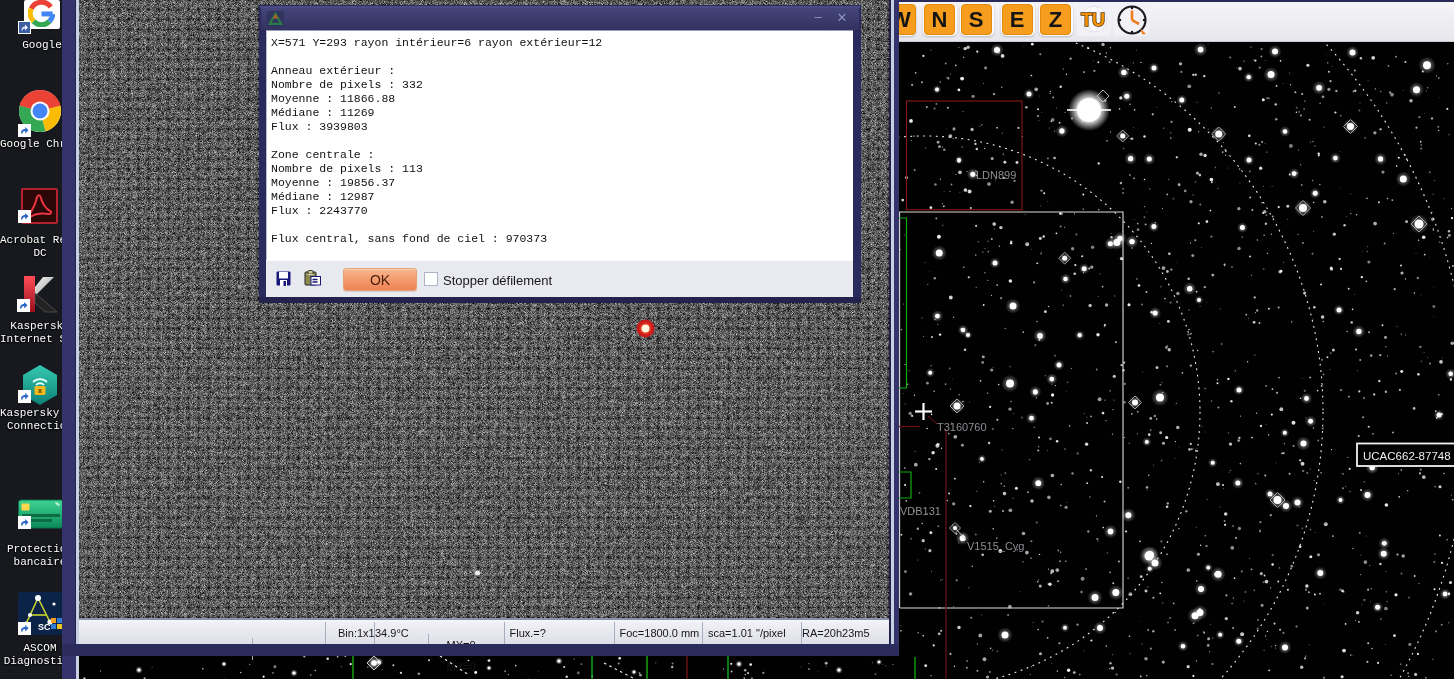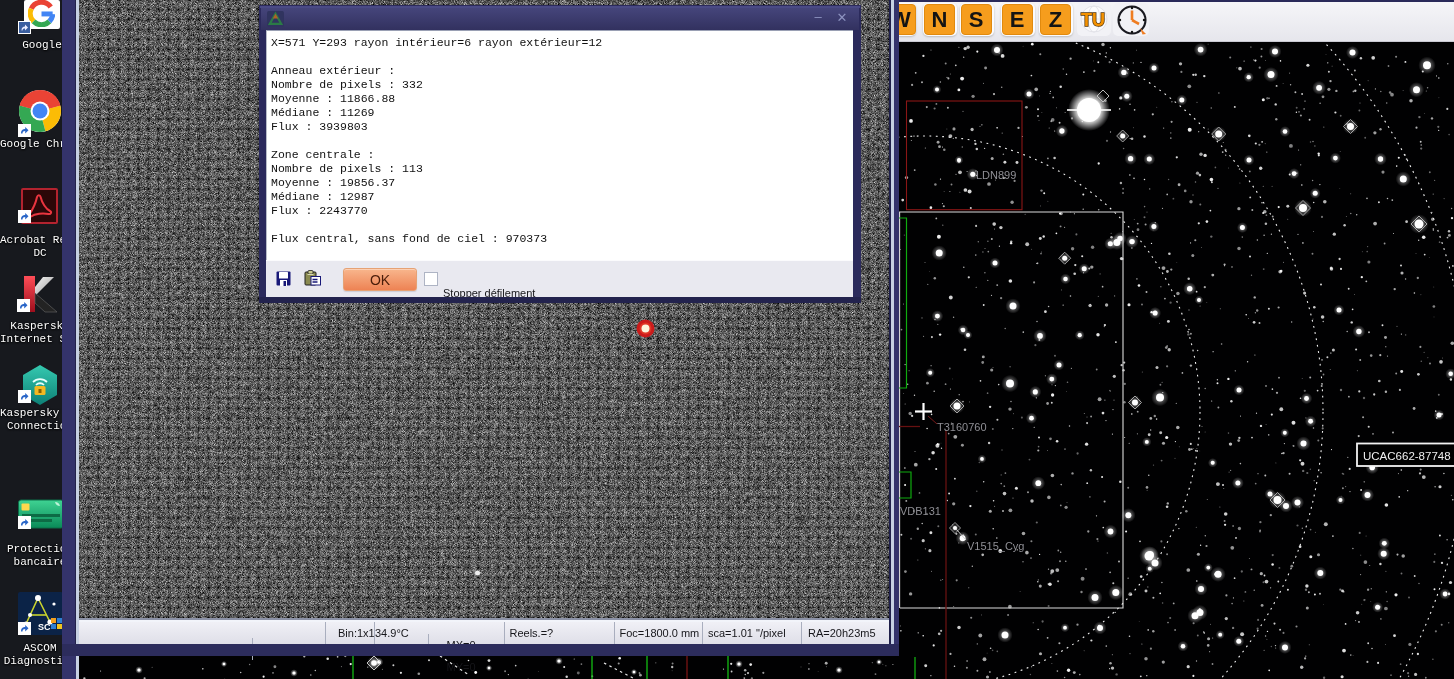--- a/index.html
+++ b/index.html
@@ -1793,24 +1793,24 @@
     </svg>
   </div>
 
   <div class="abs" style="left:16.5px;top:618px;width:810px;height:1.5px;background:#8c92a6;"></div>
   <div class="abs" style="left:16.5px;top:619.5px;width:810px;height:2px;background:#f2f4fa;"></div>
   <div class="abs" style="left:16.5px;top:621.5px;width:810px;height:22.5px;background:linear-gradient(#f0f0f6,#dfdfe8);font-size:11px;color:#16161a;">
     <div class="abs" style="left:173px;top:16px;width:73.5px;height:22.5px;border-left:1px solid #a9aebe;line-height:22px;padding-left:5px;">6.0 s</div>
     <div class="abs" style="left:246.5px;top:0;width:49px;height:22.5px;border-left:1px solid #a9aebe;line-height:22px;padding-left:12px;">Bin:1x1</div>
     <div class="abs" style="left:295.5px;top:0;width:53.5px;height:22.5px;border-left:1px solid #a9aebe;line-height:22px;">34.9°C</div>
     <div class="abs" style="left:349px;top:12px;width:76px;height:22.5px;border-left:1px solid #a9aebe;line-height:22px;padding-left:18px;">MX=0 MY=0</div>
-    <div class="abs" style="left:425px;top:0;width:110px;height:22.5px;border-left:1px solid #a9aebe;line-height:22px;padding-left:5px;">Reels.=?</div>
+    <div class="abs" style="left:425px;top:0;width:110px;height:22.5px;border-left:1px solid #a9aebe;line-height:22px;padding-left:5px;">Flux.=?</div>
     <div class="abs" style="left:535px;top:0;width:88.5px;height:22.5px;border-left:1px solid #a9aebe;line-height:22px;padding-left:5px;">Foc=1800.0 mm</div>
     <div class="abs" style="left:623.5px;top:0;width:99px;height:22.5px;border-left:1px solid #a9aebe;line-height:22px;padding-left:5px;">sca=1.01 "/pixel</div>
-    <div class="abs" style="left:722.5px;top:0;width:109px;height:22.5px;border-left:1px solid #a9aebe;line-height:22px;padding-left:6px;">RA=20h23m5</div>
+    <div class="abs" style="left:722.5px;top:0;width:109px;height:22.5px;border-left:1px solid #a9aebe;line-height:22px;">RA=20h23m5</div>
   </div>
   <div class="abs" style="left:0;top:644px;width:837px;height:12px;background:#2c2c5c;"></div>
 </div>
 
 <div class="abs" style="left:258.5px;top:5px;width:602px;height:298px;">
   <div class="abs" style="left:0;top:0;width:602px;height:298px;background:#2b2a5c;"></div>
   <div class="abs" style="left:1px;top:1px;width:600px;height:2px;background:#4a4a85;"></div>
 
   <div class="abs" style="left:2px;top:3px;width:598px;height:22px;background:linear-gradient(#45457b,#32315f);"></div>
   <svg class="abs" style="left:8px;top:6px" width="17" height="16" viewBox="0 0 19 18">
@@ -1847,15 +1847,15 @@
   </svg>
   <svg class="abs" style="left:45px;top:264.5px" width="17" height="16" viewBox="0 0 17 16">
     <rect x="1" y="2" width="11" height="13" rx="1" fill="#8a8a50" stroke="#222"></rect>
     <rect x="4" y="0.5" width="5" height="3.5" rx="1" fill="#c9c98f" stroke="#222" stroke-width="0.8"></rect>
     <path d="M3.5 4.5 h6" stroke="#d8d8b0" stroke-width="1"></path>
     <rect x="7" y="6.5" width="9.5" height="8.5" fill="#fff" stroke="#181878"></rect>
     <path d="M8.5 9.5 h5 M8.5 12 h5" stroke="#181878" stroke-width="1.4"></path>
   </svg>
   <div class="abs" style="left:84.5px;top:262.5px;width:74px;height:23px;border-radius:3px;background:linear-gradient(#f8b68d,#ee8354);border:1px solid #e6a275;box-shadow:inset 0 1px 0 #fcd0b4, 0 1px 1px #cdcdd8;color:#4a1d0a;font-size:14px;text-align:center;line-height:22px;">OK</div>
   <div class="abs" style="left:165.5px;top:266.5px;width:14px;height:14px;background:#fff;border:1px solid #aeb4c4;"></div>
-  <div class="abs" style="left:184.5px;top:282px;font-size:11px;color:#16161a;">Stopper défilement</div>
+  <div class="abs" style="left:184.5px;top:268px;font-size:13px;color:#16161a;">Stopper défilement</div>
   <div class="abs" style="left:0;top:292px;width:602px;height:6px;background:#23234e;"></div>
 </div>
 
 </body></html>

